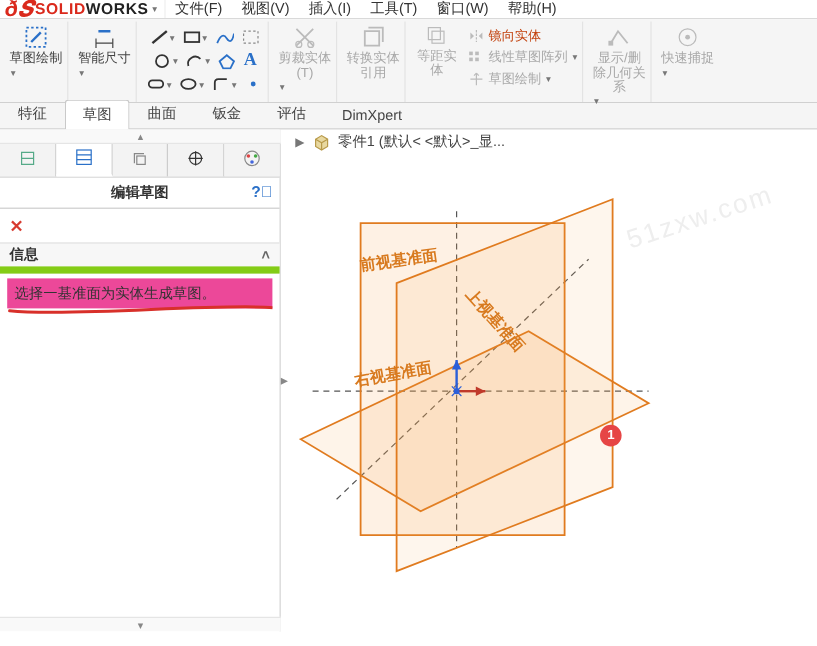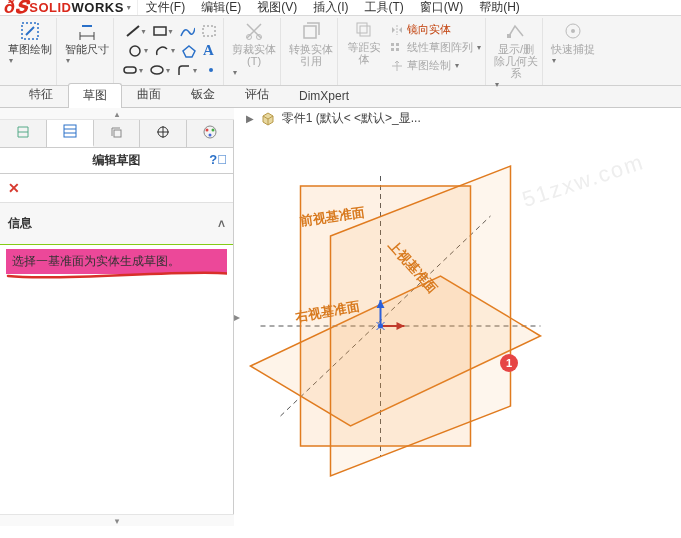--- a/index.html
+++ b/index.html
@@ -18,40 +18,40 @@
   .rgroup { display:flex; flex-direction:column; align-items:center; justify-content:flex-start; padding:2px 4px 0 4px; border-right:1px solid #e3e3e3; }
   .rgroup:last-child { border-right:none; }
   .big-btn { display:flex; flex-direction:column; width:44px; gap:1px; color:#444; }
   .big-btn.dis { color:#a8a8a8; }
   .big-btn .lbl { font-size:11px; line-height:12px; text-align:center; }
   .mini-row { display:flex; gap:6px; margin:2px 0; }
   .ico { display:inline-flex; align-items:center; justify-content:center; }
   .dd { font-size:8px; color:#777; margin-left:1px; }
 
   
-  .tabstrip { height:22px; background:#f5f5f5; border-bottom:1px solid #c9c9c9; display:flex; align-items:flex-end; padding-left:14px; }
+  .tabstrip { height:22px; background:#f5f5f5; border-bottom:1px solid #c9c9c9; display:flex; align-items:flex-end; padding-left:0; }
   .tab { padding:3px 14px 4px 14px; font-size:12px; color:#444; border:1px solid transparent; border-bottom:none; border-radius:3px 3px 0 0; }
   .tab.active { background:#fff; border-color:#c9c9c9; position:relative; top:1px; }
 
   
   .viewicons { position:absolute; right:10px; top:124px; display:flex; gap:6px; }
 
   
   .main { display:flex; height:calc(538px - 28px - 70px - 22px); position:relative; }
 
   
   .leftpanel { width:234px; border-right:1px solid #ccc; background:#fff; display:flex; flex-direction:column; }
   .panel-tabs { height:28px; display:flex; border-bottom:1px solid #ccc; }
   .panel-tab { flex:1; display:flex; align-items:center; justify-content:center; border-right:1px solid #ccc; background:#f3f3f3; }
   .panel-tab.active { background:#fff; border-bottom:2px solid #fff; }
   .panel-tab:last-child { border-right:none; }
   .panel-title { height:26px; display:flex; align-items:center; justify-content:center; border-bottom:1px solid #ccc; position:relative; font-weight:bold;text-align:right; }
   .help-ic { position:absolute; right:6px; top:4px; color:#2a70c8; font-size:13px; }
   .close-x { color:#d73a2f; font-weight:bold; font-size:14px; padding:6px 8px; }
-  .section-head { display:flex; align-items:center; justify-content:space-between; padding:12px 8px; background:#f7f7f7; border-top:1px solid #e1e1e1; border-bottom:1px solid #84cc16; font-weight:bold; }
+  .section-head { display:flex; align-items:center; justify-content:space-between; padding:1px 8px; background:#f7f7f7; border-top:1px solid #e1e1e1; border-bottom:6px solid #84cc16; font-weight:bold; }
   .hint-box { margin:4px 6px; background:#ec4899; padding:4px 6px; color:#333; position:relative; }
   .red-underline { position:absolute; left:0; bottom:-6px; width:100%; }
 
   
   .splitter { width:6px; background:#fff; display:flex; align-items:center; justify-content:center; color:#888; }
 
   
   .viewport { flex:1; position:relative; background:#fff; }
   .crumb { position:absolute; left:6px; top:2px; display:flex; align-items:center; gap:6px; font-size:12px; color:#444; }
   .crumb .chev { color:#777; font-size:10px; }
@@ -68,21 +68,20 @@
 </head>
 <body>
 
 <div class="titlebar">
   <div class="logo-wrap">
     <span class="logo-ds">ð𝑺</span>
     <span><span class="logo-solid">SOLID</span><span class="logo-works">WORKS</span></span>
     <span class="dd">▾</span>
   </div>
   <div class="menu-item">文件(F)</div>
-  <div class="menu-item">编辑(E)</div>
   <div class="menu-item">视图(V)</div>
   <div class="menu-item">插入(I)</div>
   <div class="menu-item">工具(T)</div>
   <div class="menu-item">窗口(W)</div>
   <div class="menu-item">帮助(H)</div>
 </div>
 
 <div class="ribbon">
   <div class="rgroup">
     <div class="big-btn">

